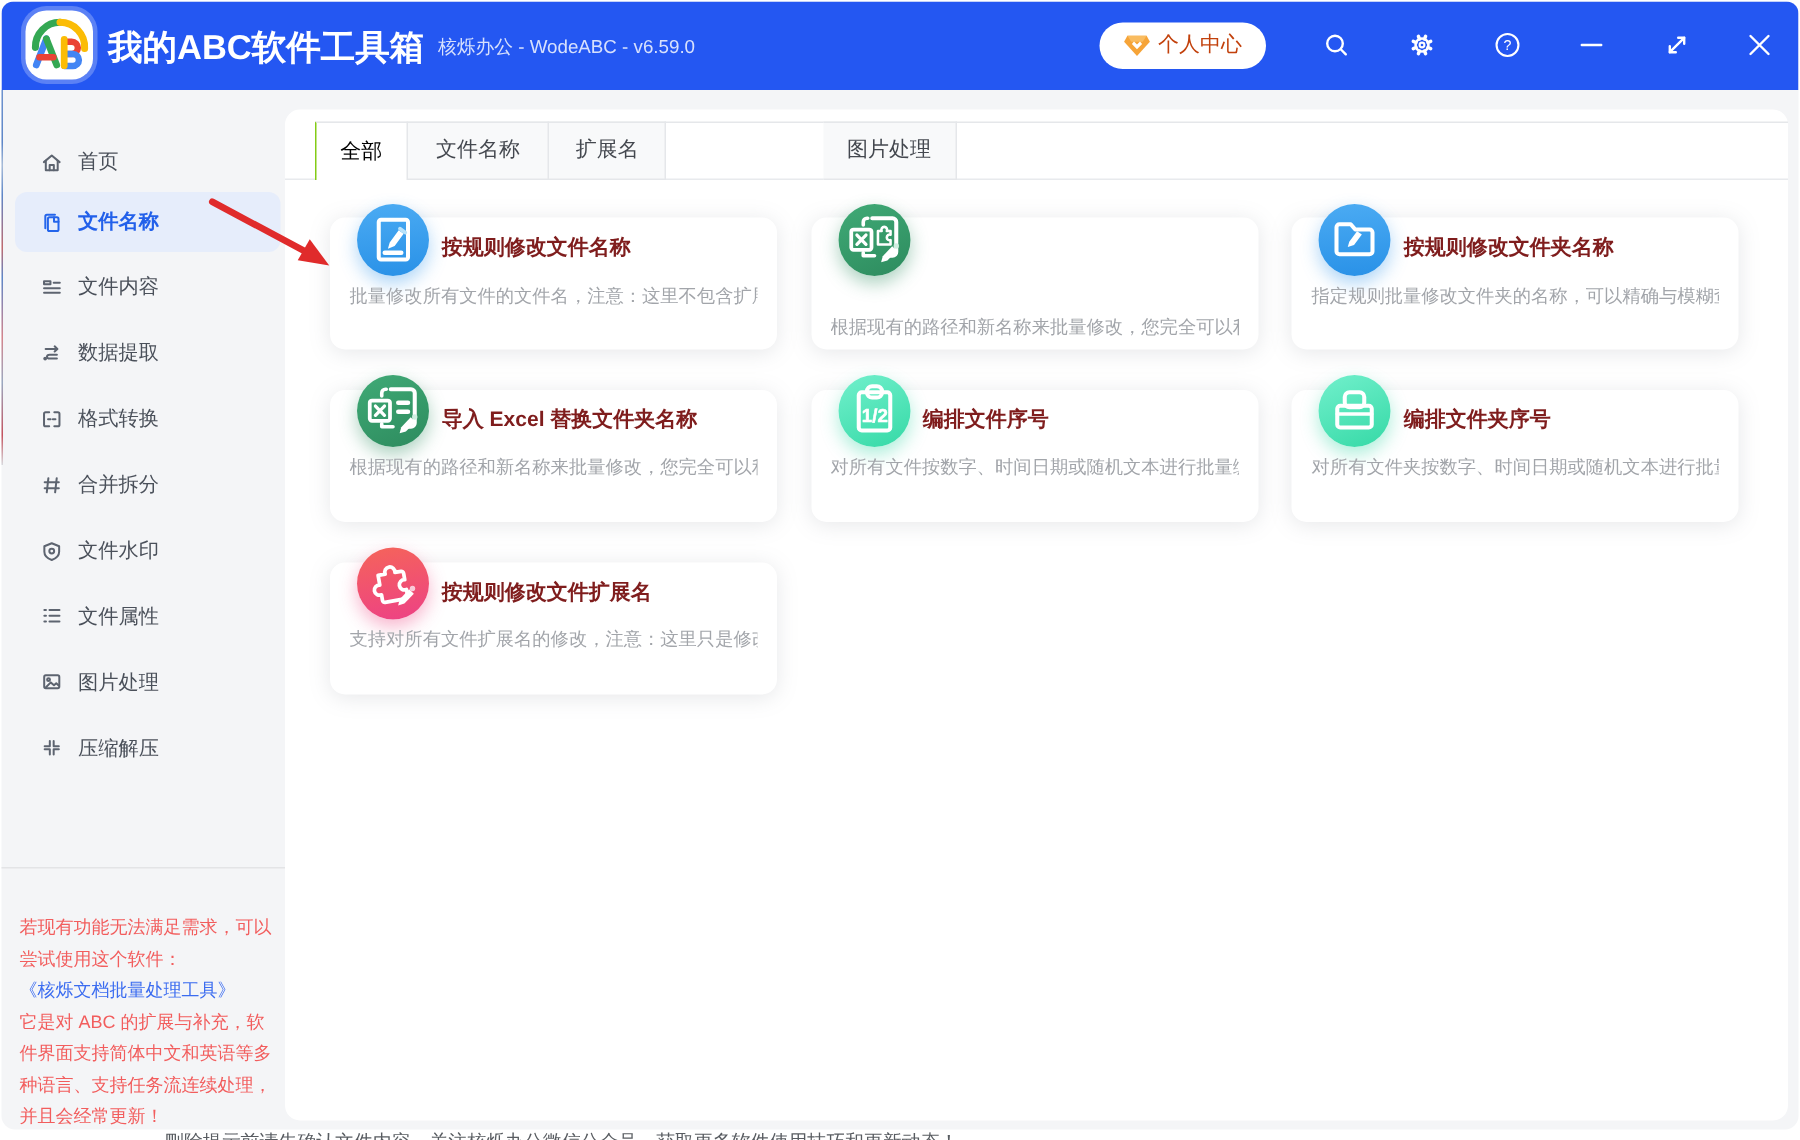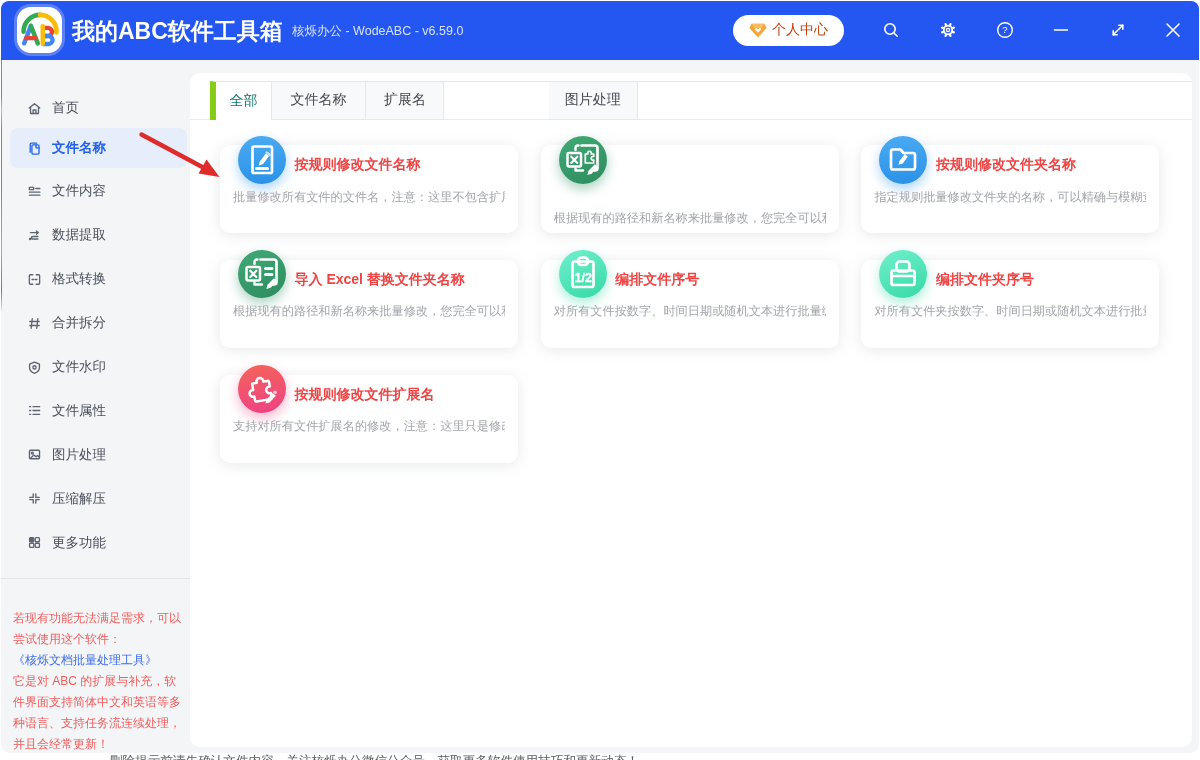--- a/index.html
+++ b/index.html
@@ -25,27 +25,27 @@
 #sidediv { position:absolute; left:0; top:517.5px; width:190px; height:1px; background:#e3e4e6; }
 #redblock { position:absolute; left:13px; top:548px; width:178px; font-size:12px;
   line-height:21px; color:#f25d5d; }
 #redblock .lnk { color:#3b6cf0;margin-top:36px; }
 #panel { position:absolute; left:189px; top:72.5px; width:1002px; height:674px;
   background:#fff; border-radius:10px; }
 #tabline { position:absolute; left:20px; top:7.5px; width:982px; height:1px; background:#e5e7ea; }
 #tabbot { position:absolute; left:0; top:45.6px; width:1002px; height:1px; background:#e8eaed; }
 .tab { position:absolute; top:7.5px; height:39.1px; border:1px solid #e5e7ea; border-left:none;
   background:#f8f9fa; font-size:14px; color:#44484f; display:flex; align-items:center; justify-content:center; z-index:2; }
-.tab.act { background:#fff; border-bottom:none; color:#0f766e; border-left:6px solid #84cc16; }
+.tab.act { background:#fff; border-bottom:none; color:#000000; border-left:1px solid #84cc16; }
 .card { position:absolute; width:298px; height:88px; background:#fff; border-radius:10px;
   box-shadow:0 2px 14px rgba(120,130,140,.18); }
 .cicon { position:absolute; left:18px; top:-9.5px; width:48px; height:48px; border-radius:50%;
   display:flex; align-items:center; justify-content:flex-start; }
 .ctitle { position:absolute; left:74.5px; top:10px; font-size:14px; line-height:19px;
-  font-weight:bold; color:#ef4444; }
+  font-weight:bold; color:#7f1d1d; }
 .ctitle.two { top:6px; line-height:27px; width:217px; }
 .cdesc { position:absolute; left:13px; top:44.5px; width:272px; font-size:12.2px; line-height:14px;
   color:#a2a5aa; white-space:nowrap; overflow:hidden; }
 .cdesc.low { top:66px; }
 .ic-blue { background:linear-gradient(175deg,#4babf3,#2991e7); box-shadow:0 5px 12px rgba(50,150,235,.4); }
 .ic-green { background:linear-gradient(155deg,#40aa76,#2d8b5e); box-shadow:0 5px 12px rgba(45,140,95,.4); }
 .ic-mint { background:linear-gradient(155deg,#72f0cc,#35d9a6); box-shadow:0 5px 12px rgba(48,213,162,.4); }
 .ic-red { background:linear-gradient(170deg,#f5645a,#ed4185); box-shadow:0 5px 12px rgba(238,70,130,.4); }
 #belowtext { position:absolute; left:110px; top:755px; font-size:12.6px; line-height:12.6px;
   color:#585c61; white-space:nowrap; }
@@ -182,29 +182,20 @@
       </div>
     <div class="mitem" style="top:418.5px">
         <svg width="15" height="15" viewBox="0 0 14 14" fill="none" stroke="#5d6470" stroke-width="1.25" stroke-linecap="round" stroke-linejoin="round">
           <path d="M2.6 6 L5.8 6 L5.8 2.8"></path>
           <path d="M8.2 2.8 L8.2 6 L11.4 6"></path>
           <path d="M11.4 8 L8.2 8 L8.2 11.2"></path>
           <path d="M5.8 11.2 L5.8 8 L2.6 8"></path>
         </svg>
         <span class="t">压缩解压</span>
       </div>
-    <div class="mitem" style="top:462.5px">
-        <svg width="15" height="15" viewBox="0 0 14 14" fill="none" stroke="#5d6470" stroke-width="1.25" stroke-linecap="round" stroke-linejoin="round">
-          <rect x="2.4" y="2.4" width="3.9" height="3.9" rx="0.8" fill="#5d6470"></rect>
-          <rect x="7.7" y="2.4" width="3.9" height="3.9" rx="0.8"></rect>
-          <rect x="2.4" y="7.7" width="3.9" height="3.9" rx="0.8"></rect>
-          <rect x="7.7" y="7.7" width="3.9" height="3.9" rx="0.8"></rect>
-        </svg>
-        <span class="t">更多功能</span>
-      </div>
     <div id="sidediv"></div>
     <div id="redblock">若现有功能无法满足需求，可以<br>尝试使用这个软件：<br><span class="lnk">《核烁文档批量处理工具》</span><br>它是对 ABC 的扩展与补充，软<br>件界面支持简体中文和英语等多<br>种语言、支持任务流连续处理，<br>并且会经常更新！</div>
   </div>
   <div id="panel">
     <div id="tabline"></div>
     <div id="tabbot"></div>
     <div class="tab act" style="left:20px;width:61.8px">全部</div>
     <div class="tab" style="left:81.80000000000001px;width:94.6px">文件名称</div>
     <div class="tab" style="left:176.39999999999998px;width:78px">扩展名</div>
     <div class="tab" style="left:358.70000000000005px;width:88.9px">图片处理</div>

